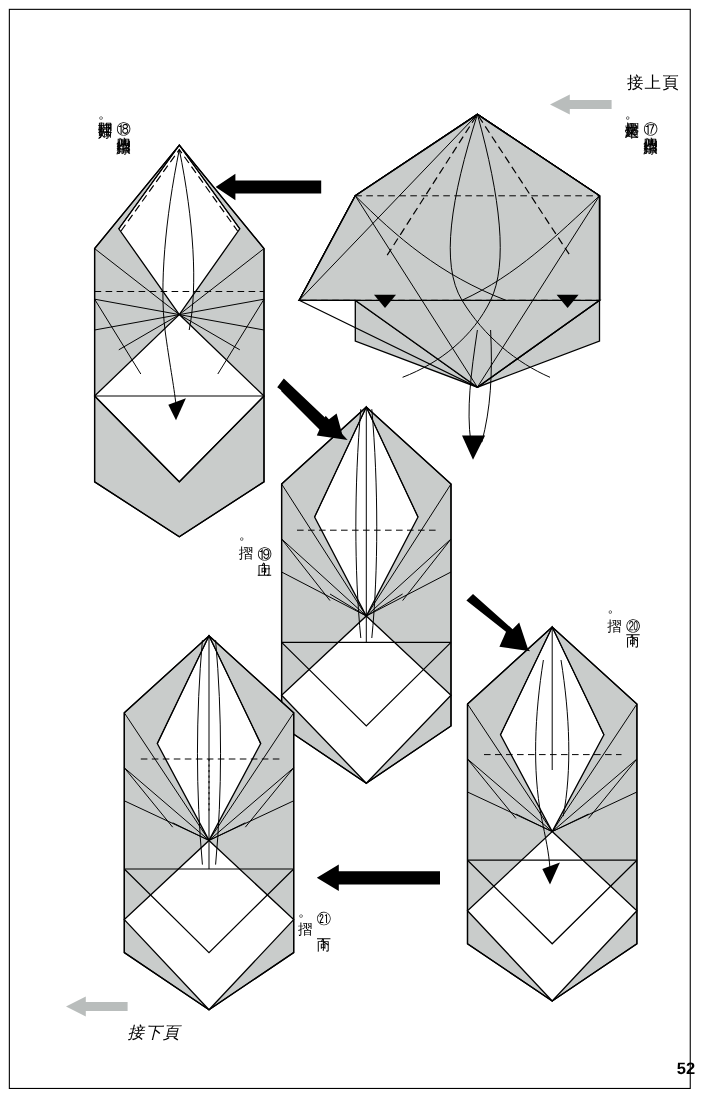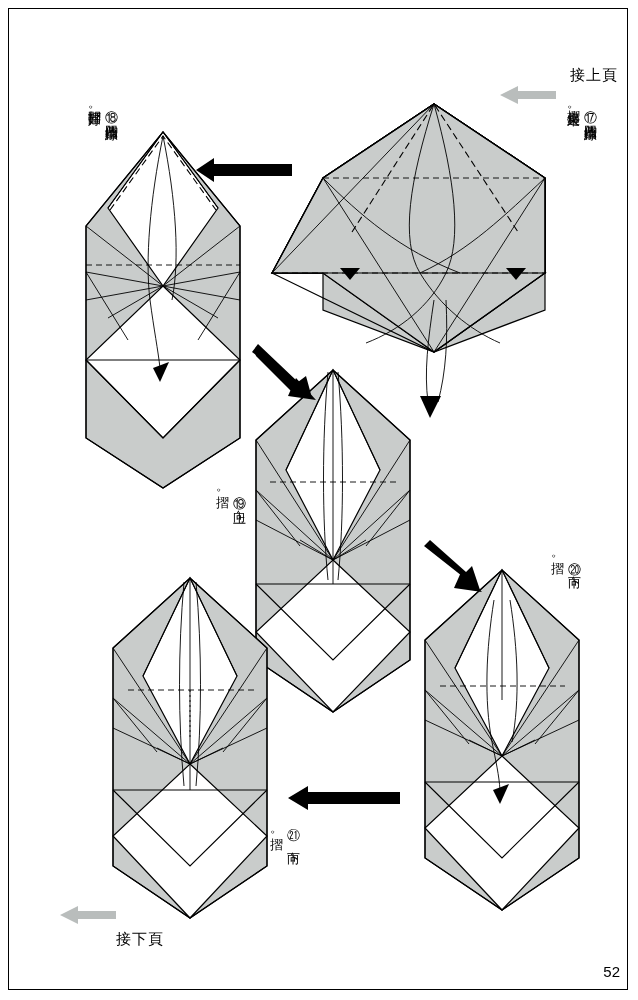--- a/index.html
+++ b/index.html
@@ -49,24 +49,24 @@
   }
   .htext {
     position: absolute;
     font-family: "DejaVu Sans", "Liberation Sans", sans-serif;
     font-size: 15px;
     letter-spacing: 1px;
     color: #000;
   }
   .pagenum {
     position: absolute;
-    right: 18px;
+    right: 6px;
     bottom: 20px;
     font-family: "Liberation Sans", sans-serif;
-    font-weight: normal;
+    font-weight: bold;
     font-size: 15px;
     color: #000;
   }
 </style>
 </head>
 <body>
 
 <div class="page">
   <div class="page-border"></div>
 
@@ -241,16 +241,16 @@
 摺。</span>
   </div>
 
   <div class="vtext" style="left:268px; top:828px; height:70px;">
     <span>㉑</span><span>向下
 摺。</span>
   </div>
 
   <div class="htext" style="right:20px; top:66px;">接上頁</div>
 
-  <div class="htext" style="left:116px; top:930px;">接下頁</div>
+  <div class="htext" style="left:116px; top:930px;font-style:italic;">接下頁</div>
 
   <div class="pagenum">52</div>
 </div>
 
 </body></html>

